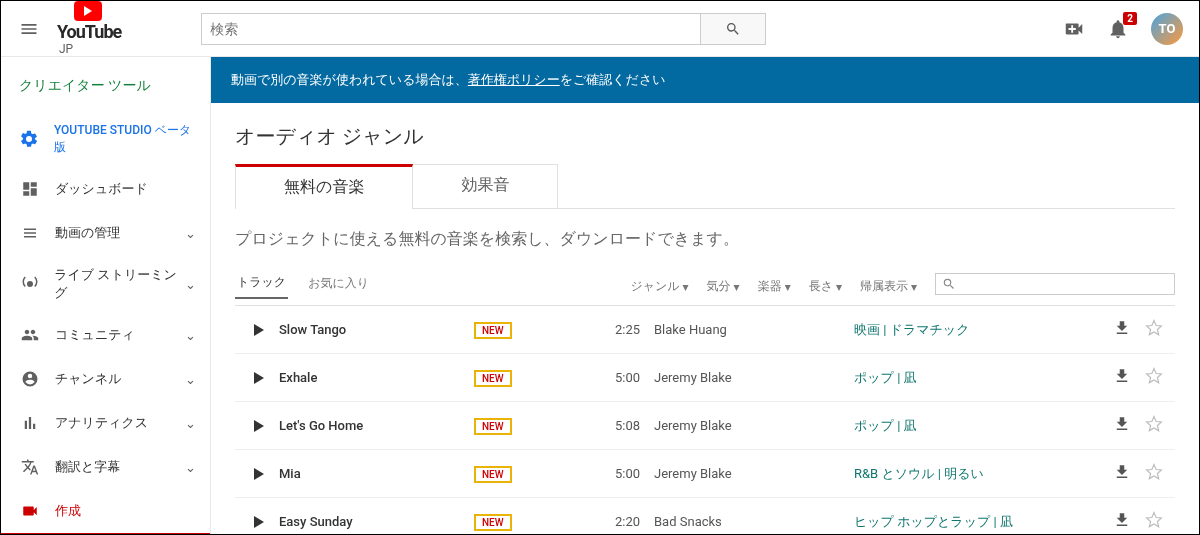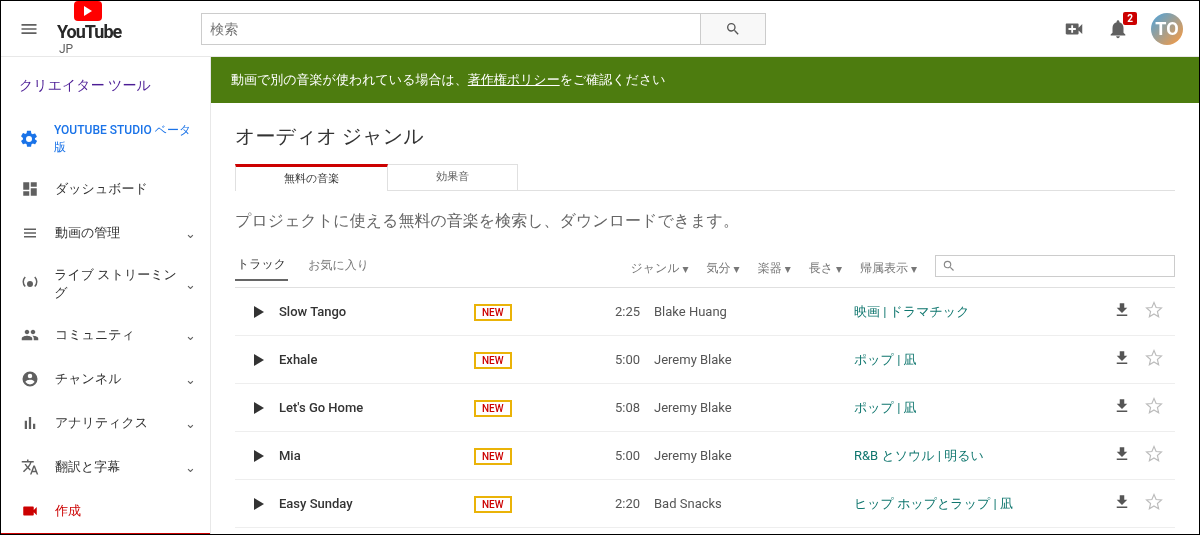--- a/index.html
+++ b/index.html
@@ -10,42 +10,42 @@
   .logo-box { width: 28px; height: 20px; background: #ff0000; border-radius: 4px; display:flex; align-items:center; justify-content:center; margin-right:2px;}
   .logo-tri { width:0; height:0; border-left: 8px solid #fff; border-top: 5px solid transparent; border-bottom: 5px solid transparent;}
   .logo-text { font-weight: bold; font-size: 18px; letter-spacing: -1px; color: #282828;}
   .logo-jp { font-size: 12px; color: #606060; align-self:flex-start; margin-left:2px;}
   .search-wrap { display:flex; align-items:center; margin-left: 40px;}
   .search-input { width: 500px; height: 32px; border: 1px solid #ccc; padding: 0 8px; font-size: 14px; }
   .search-btn { width: 65px; height: 32px; border: 1px solid #ccc; border-left:none; background: #f8f8f8; display:flex; align-items:center; justify-content:center; cursor:pointer; color:#555;}
   .header-right { margin-left: auto; display:flex; align-items:center; gap: 22px; }
   .hicon { color:#606060; cursor:pointer; position:relative; display:flex; align-items:center;}
   .badge { position:absolute; top:-6px; right:-8px; background:#cc0000; color:#fff; font-size:10px; padding:1px 4px; border-radius:2px; font-weight:bold;}
-  .avatar { width:32px; height:32px; border-radius:50%; background: linear-gradient(135deg,#4aa3df,#ff9a3c); display:flex; align-items:center; justify-content:center; color:#fff; font-weight:bold; font-size:18px;}
+  .avatar { width:32px; height:32px; border-radius:50%; background: linear-gradient(135deg,#4aa3df,#ff9a3c); display:flex; align-items:center; justify-content:center; color:#fff; font-weight:bold; font-size:13px;}
 
   .body { display:flex; height: calc(535px - 56px);}
   .sidebar { width: 210px; border-right:1px solid #e8e8e8; padding-top: 10px; overflow-y:auto;}
-  .sb-title { font-size: 14px; color:#4c1d95; padding: 10px 16px 16px 18px; }
+  .sb-title { font-size: 14px; color:#15803d; padding: 10px 16px 16px 18px; }
   .sb-item { display:flex; align-items:center; padding: 11px 14px 11px 18px; cursor:pointer; color:#333;}
   .sb-item .ic { width: 22px; height:22px; display:flex; align-items:center; justify-content:center; margin-right: 14px; color:#606060;}
   .sb-item.studio { color: #1a73e8; font-size: 12px; font-weight:500;}
   .sb-item.studio .ic { color:#1a73e8;}
   .sb-item .chev { margin-left:auto; color:#606060;}
   .sb-item.create { color: #cc0000;}
   .sb-item.create .ic { color:#cc0000;}
   .sb-sub { padding: 8px 0 8px 48px; font-size:13px; cursor:pointer; color:#333;}
   .sb-sub.active { background: #cc0000; color: #fff;}
 
   .main { flex:1; overflow-y:auto; background:#fff;}
-  .banner { background: #4d7c0f; color:#fff; padding: 14px 20px; font-size: 13px; display:flex; align-items:center;}
+  .banner { background: #0369a1; color:#fff; padding: 14px 20px; font-size: 13px; display:flex; align-items:center;}
   .banner a { color:#fff; text-decoration: underline;}
   .content { padding: 20px 24px 0 24px;}
   .page-title { font-size: 20px; font-weight: 400; color:#333; margin-bottom: 14px;}
   .tabs { display:flex; border-bottom: 1px solid #e0e0e0;}
-  .tab { padding: 4px 48px; border:1px solid #e0e0e0; border-bottom:none; background:#fff; font-size:11px; cursor:pointer; color:#606060; margin-right:-1px;}
+  .tab { padding: 10px 48px; border:1px solid #e0e0e0; border-bottom:none; background:#fff; font-size:16px; cursor:pointer; color:#606060; margin-right:-1px;}
   .tab.active { border-top: 3px solid #cc0000; color:#333; font-weight:500; background:#fff; position:relative; }
   .tab.active::after{content:''; position:absolute; left:0; right:0; bottom:-1px; height:1px; background:#fff;}
   .subtitle { font-size: 16px; color:#666; margin: 20px 0 18px 0;}
   .filterbar { display:flex; align-items:center; border-bottom:1px solid #e0e0e0; padding-bottom: 6px; gap: 18px; font-size:12px; color:#777;}
   .ftab { color:#777; cursor:pointer; padding: 6px 2px;}
   .ftab.active { color:#333; border-bottom: 2px solid #666; font-weight:500;}
   .spacer { flex:1;}
   .fsel { cursor:pointer; display:flex; align-items:center; gap:3px;margin-top:6px;}
   .track-search { display:flex; align-items:center; border:1px solid #ccc; padding: 3px 6px; width: 240px;}
   .track-search input { border:none; outline:none; flex:1; font-size:12px;}

